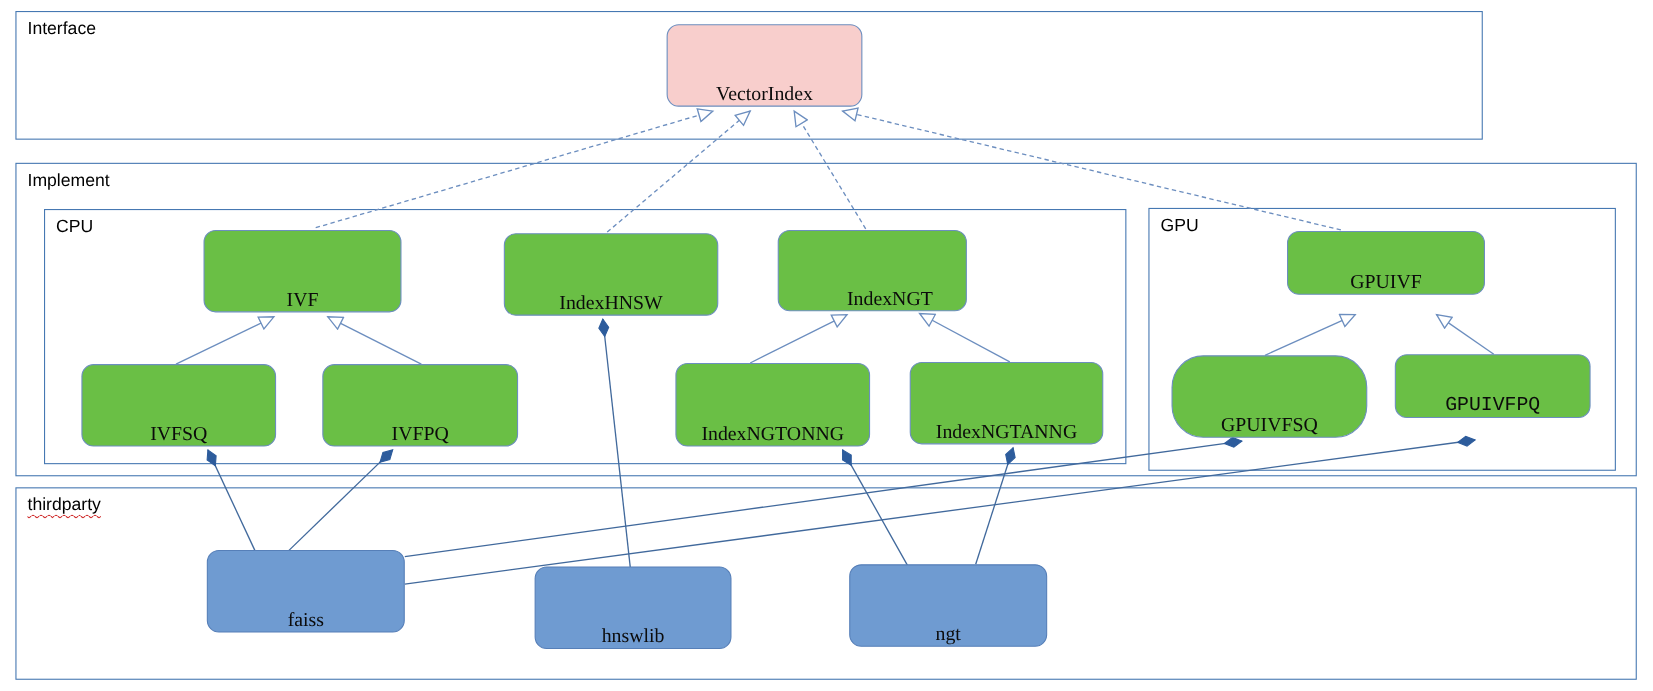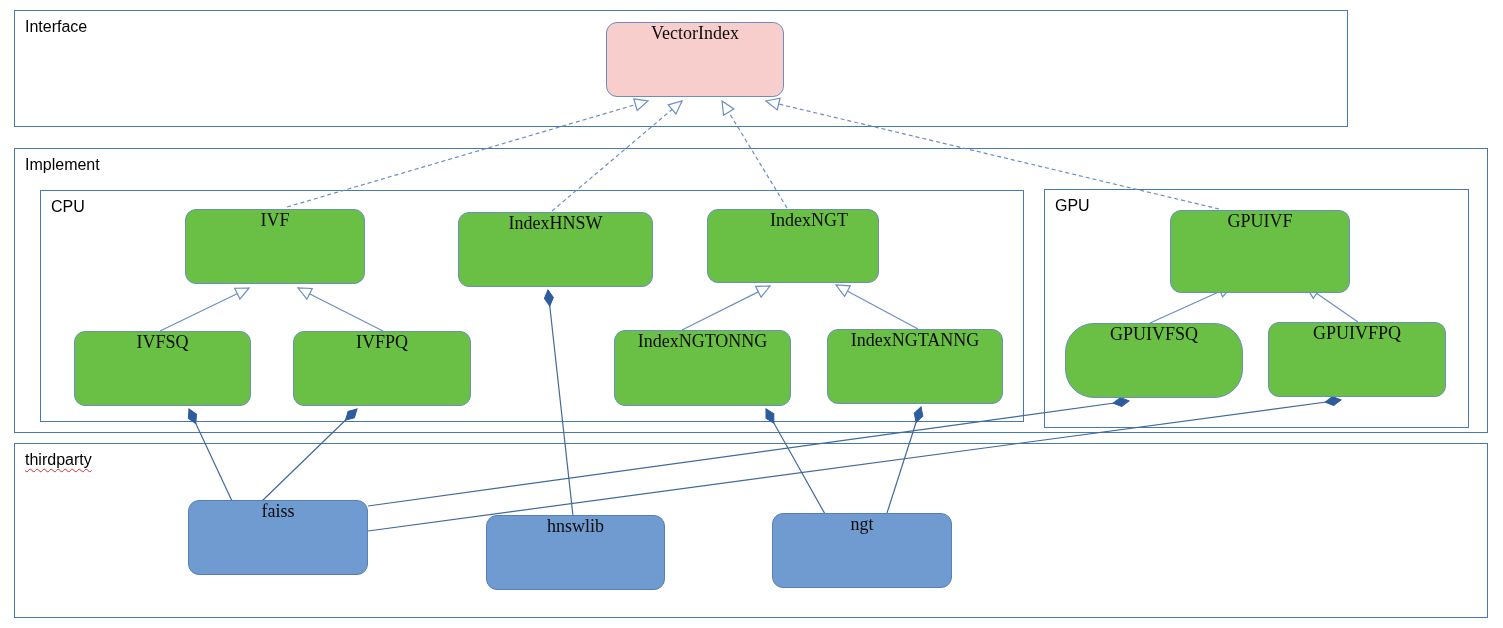--- a/index.html
+++ b/index.html
@@ -19,21 +19,21 @@
     text-decoration-line: underline;
     text-decoration-style: wavy;
     text-decoration-color:#d03030;
     text-decoration-thickness:1px;
     text-underline-offset:3px;
   }
   .edges { position:absolute; left:0; top:0; }
   .node {
     position:absolute; box-sizing:border-box;
     border:1px solid #6c8ebf; border-radius:11px;
-    display:flex; align-items:flex-start; justify-content:center;
+    display:flex; align-items:flex-end; justify-content:center;
     font-family:"Liberation Serif", serif; font-size:18px; color:#0b0b0b;
   }
   .node.green { background:#6abf45; }
   .node.pink  { background:#f8cecc; }
   .node.blue  { background:#6f9bd1; border-color:#567fb8; }
 </style>
 </head>
 <body>
 
 <div class="canvas">
@@ -104,21 +104,21 @@
   </div>
 
   <div class="node green" style="left:458px; top:212px; width:195px; height:75px;">
     <span>IndexHNSW</span>
   </div>
 
   <div class="node green" style="left:707px; top:209px; width:172px; height:74px;padding-left:32px;">
     <span>IndexNGT</span>
   </div>
 
-  <div class="node green" style="left:1170px; top:210px; width:180px; height:83px;">
+  <div class="node green" style="left:1170px; top:210px; width:180px; height:58px;">
     <span>GPUIVF</span>
   </div>
 
   <div class="node green" style="left:74px; top:331px; width:177px; height:75px;">
     <span>IVFSQ</span>
   </div>
 
   <div class="node green" style="left:293px; top:331px; width:178px; height:75px;">
     <span>IVFPQ</span>
   </div>
@@ -128,21 +128,21 @@
   </div>
 
   <div class="node green" style="left:827px; top:329px; width:176px; height:75px;">
     <span>IndexNGTANNG</span>
   </div>
 
   <div class="node green" style="left:1065px; top:323px; width:178px; height:75px;border-radius:29px;">
     <span>GPUIVFSQ</span>
   </div>
 
-  <div class="node green" style="left:1268px; top:322px; width:178px; height:75px;">
+  <div class="node green" style="left:1268px; top:322px; width:178px; height:58px;font-family:Liberation Mono, monospace;">
     <span>GPUIVFPQ</span>
   </div>
 
   <div class="node blue" style="left:188px; top:500px; width:180px; height:75px;">
     <span>faiss</span>
   </div>
 
   <div class="node blue" style="left:486px; top:515px; width:179px; height:75px;">
     <span>hnswlib</span>
   </div>

